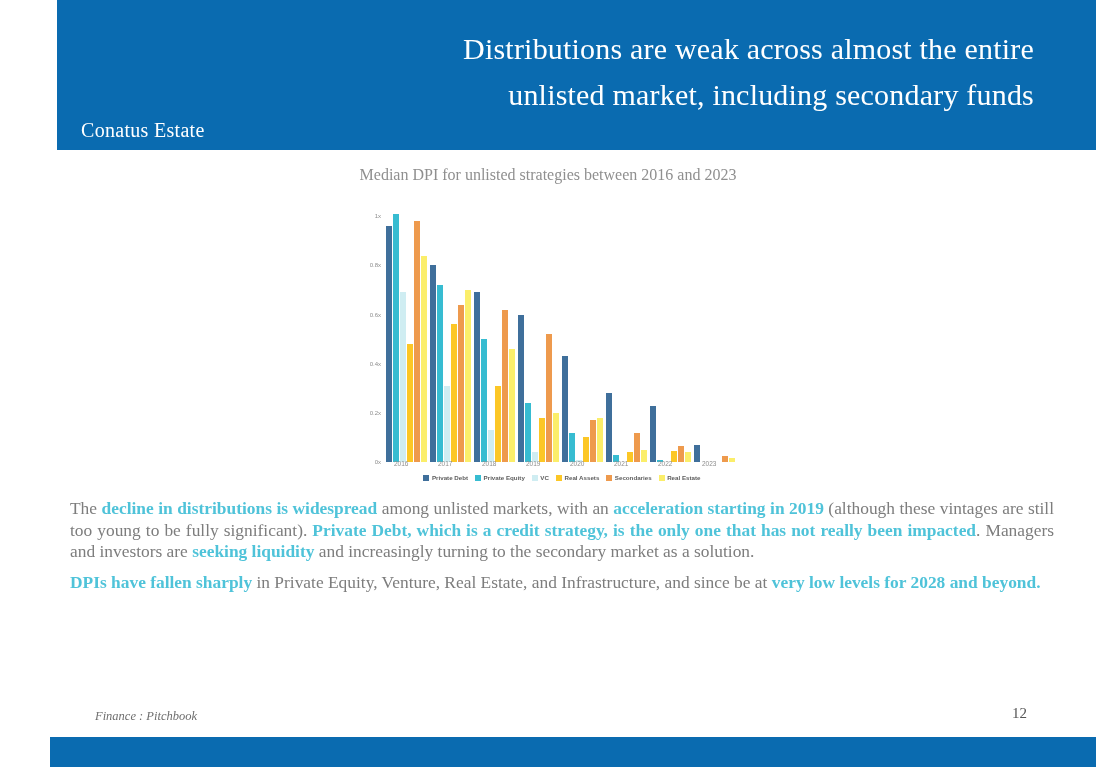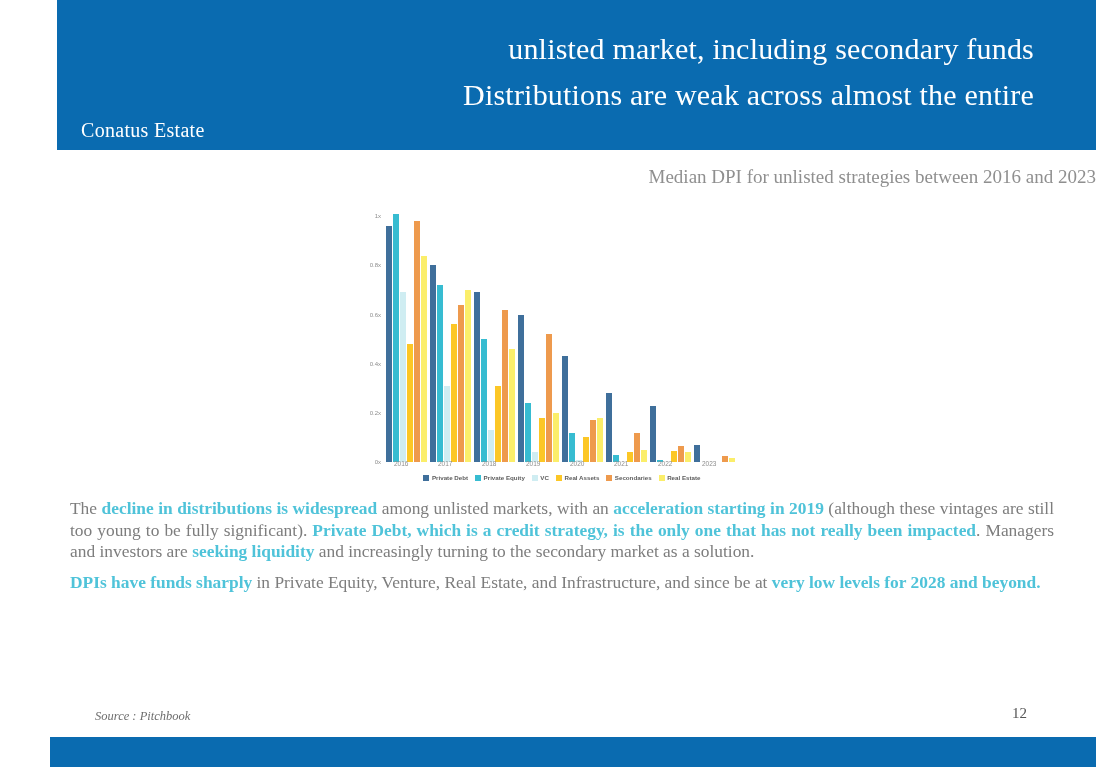--- a/index.html
+++ b/index.html
@@ -46,24 +46,24 @@
     font-size: 20px;
     letter-spacing: 0.3px;
   }
 
   
   .chart-title {
     position: absolute;
     left: 0;
     top: 166px;
     width: 1096px;
-    text-align: right;
+    text-align: center;
     color: #8f8f8f;
     font-family: "Liberation Serif", serif;
-    font-size: 19px;
+    font-size: 16px;
   }
   .chart-wrap {
     position: absolute;
     left: 358px;
     top: 198px;
     width: 390px;
     height: 295px;
   }
   .plot {
     position: absolute;
@@ -193,22 +193,22 @@
     width: 1046px;
     height: 30px;
     background: #0A6BB0;
   }
 </style>
 </head>
 <body>
 
 <div class="header-band"></div>
 <div class="header-title">
+  <div>Distributions are weak across almost the entire</div>
   <div>unlisted market, including secondary funds</div>
-  <div>Distributions are weak across almost the entire</div>
 </div>
 <div class="brand">Conatus Estate</div>
 
 <div class="chart-title">Median DPI for unlisted strategies between 2016 and 2023</div>
 
 <div class="chart-wrap">
   <div class="yaxis">
       <div class="ytick" style="top: 264px;">0x</div>
       <div class="ytick" style="top: 214.857px;">0.2x</div>
       <div class="ytick" style="top: 165.714px;">0.4x</div>
@@ -318,19 +318,19 @@
       <div class="legend-item">
         <span class="legend-swatch" style="background: rgb(251, 238, 106);"></span>
         <span class="legend-label">Real Estate</span>
       </div>
     </div>
 </div>
 
 <div class="body-text">
   <p><span>The </span><span class="hl">decline in distributions is widespread</span><span> among unlisted markets, with an </span><span class="hl">acceleration starting in 2019</span><span> (although these vintages are still too young to be fully significant). </span><span class="hl">Private Debt, which is a credit strategy, is the only one that has not really been impacted</span><span>. Managers and investors are </span><span class="hl">seeking liquidity</span><span> and increasingly turning to the secondary market as a solution.</span></p>
 
-  <p><span class="hl">DPIs have funds sharply</span><span> in Private Equity, Venture, Real Estate, and Infrastructure, and since be at </span><span class="hl">very low levels for 2028 and beyond.</span></p>
+  <p><span class="hl">DPIs have fallen sharply</span><span> in Private Equity, Venture, Real Estate, and Infrastructure, and since be at </span><span class="hl">very low levels for 2028 and beyond.</span></p>
 
 </div>
 
-<div class="source">Source : Pitchbook</div>
+<div class="source">Finance : Pitchbook</div>
 <div class="page-num">12</div>
 <div class="footer-band"></div>
 
 </body></html>

